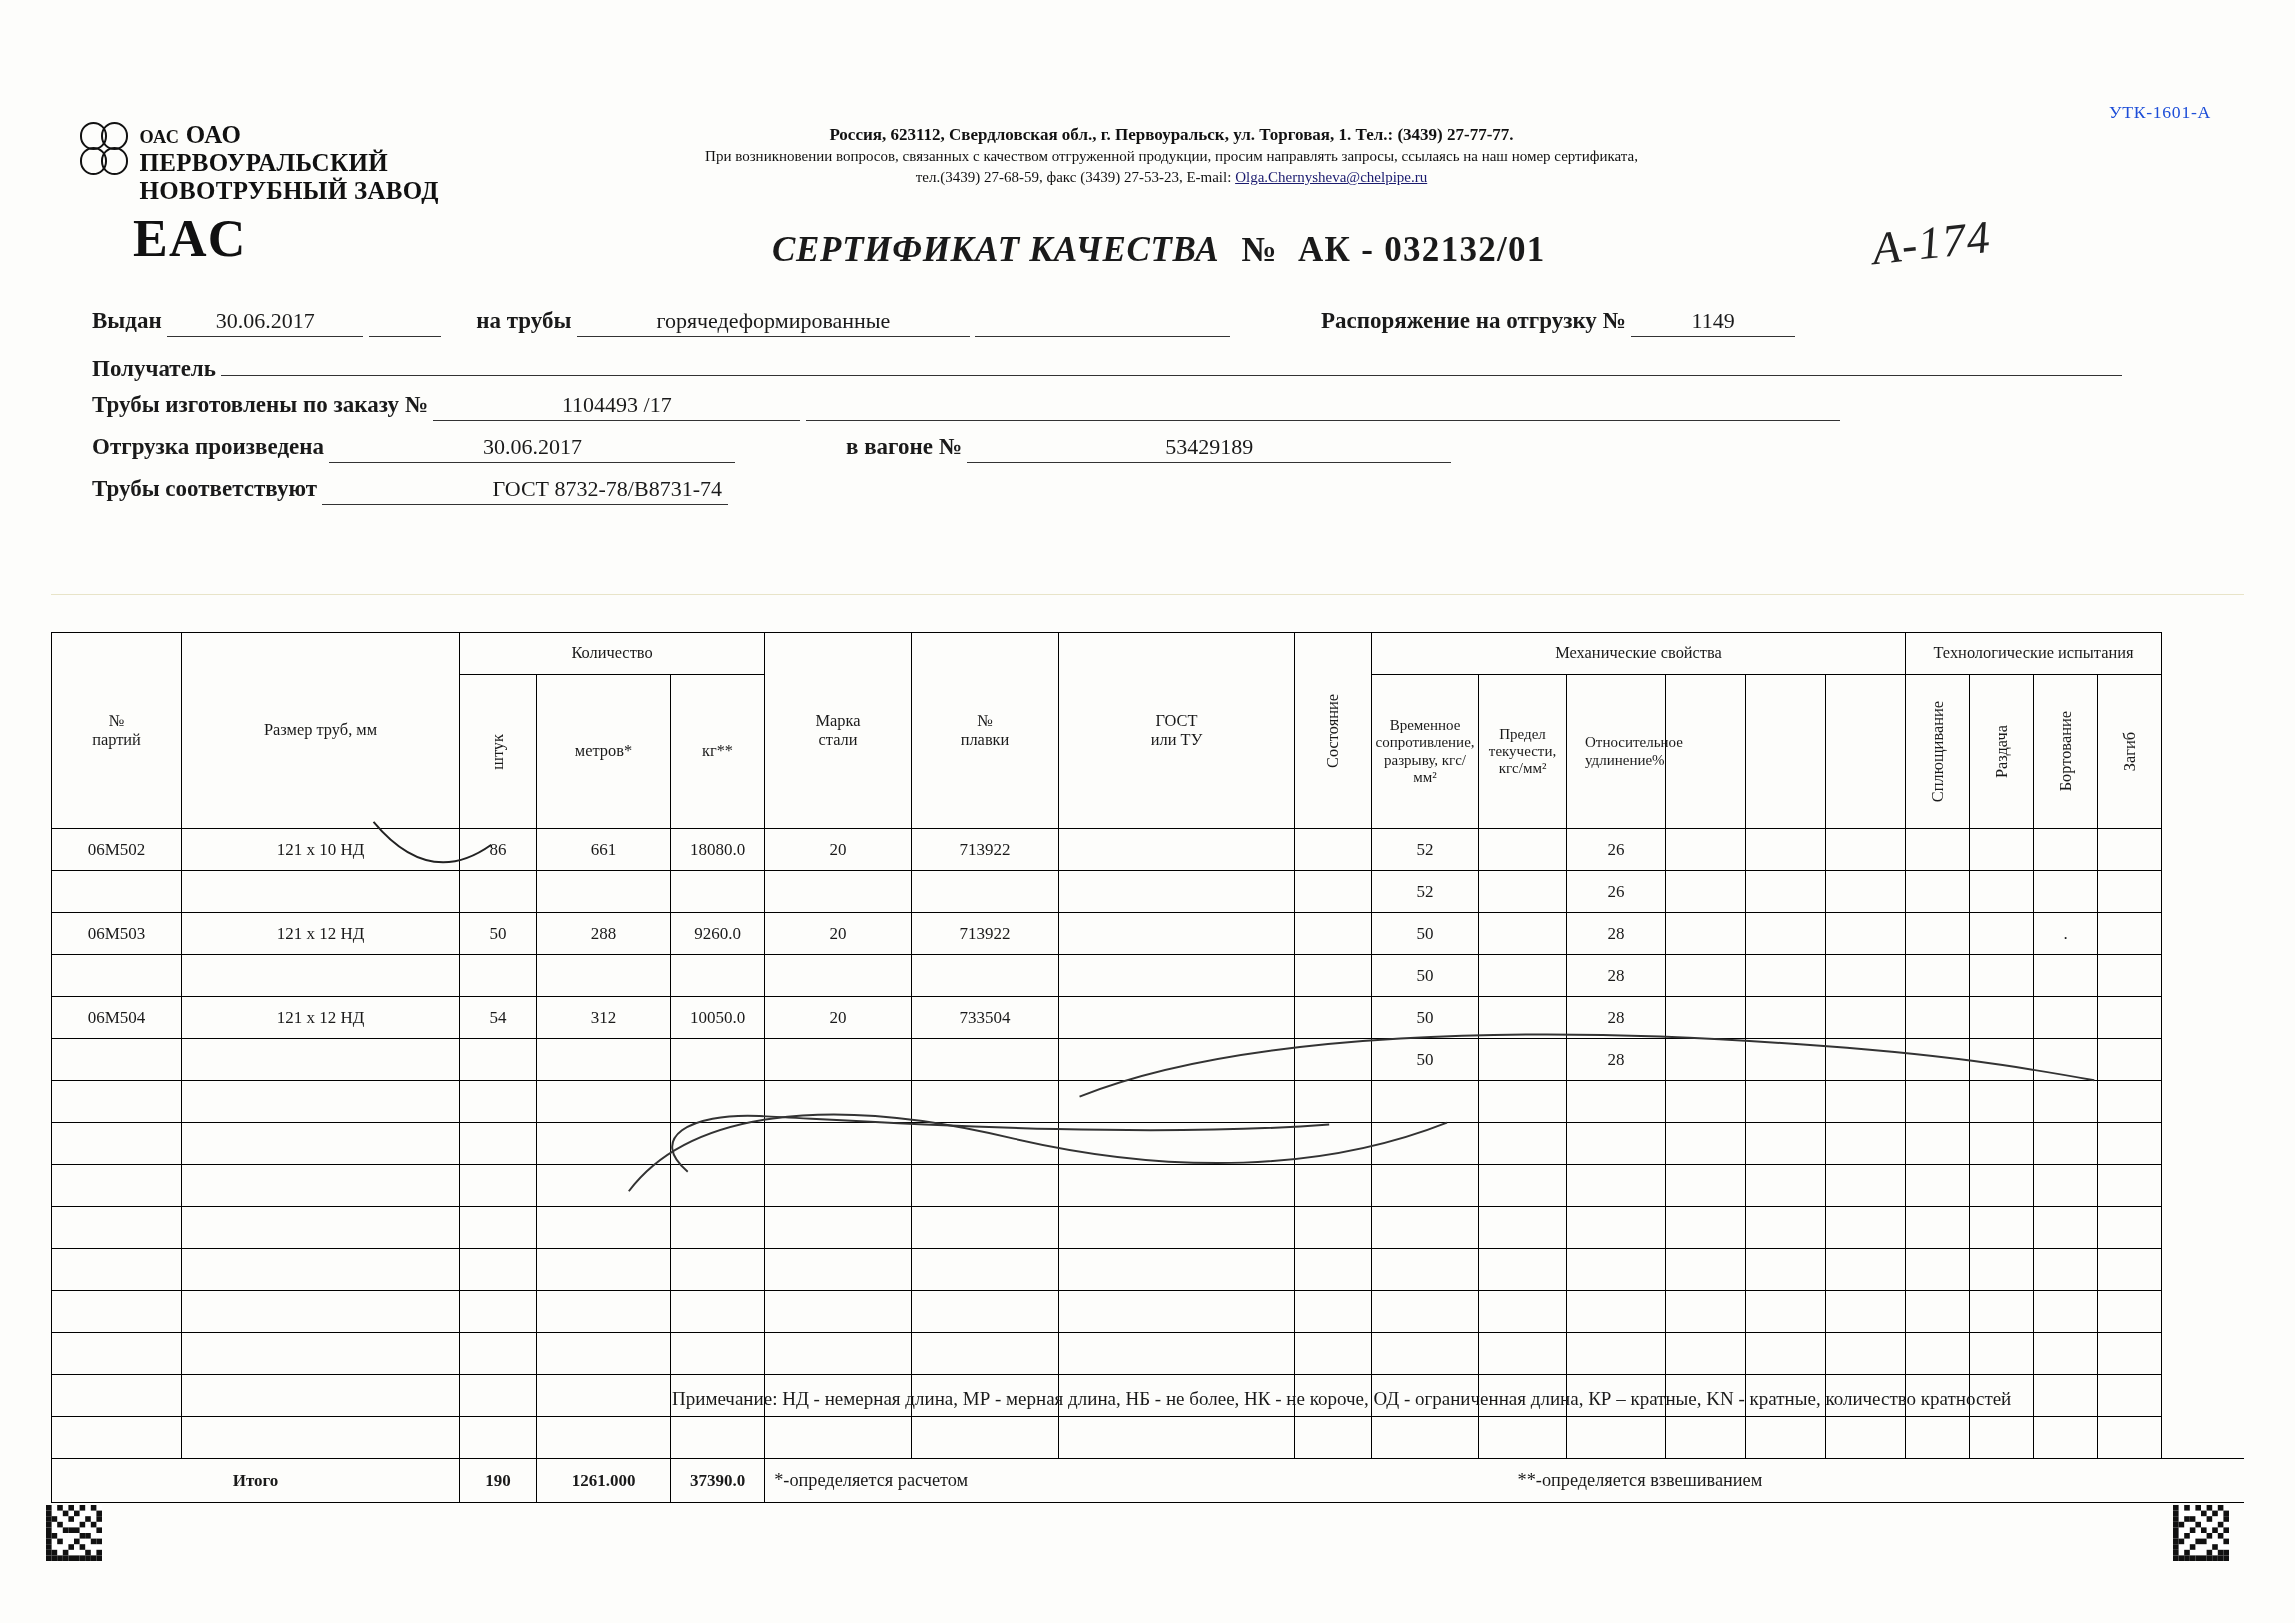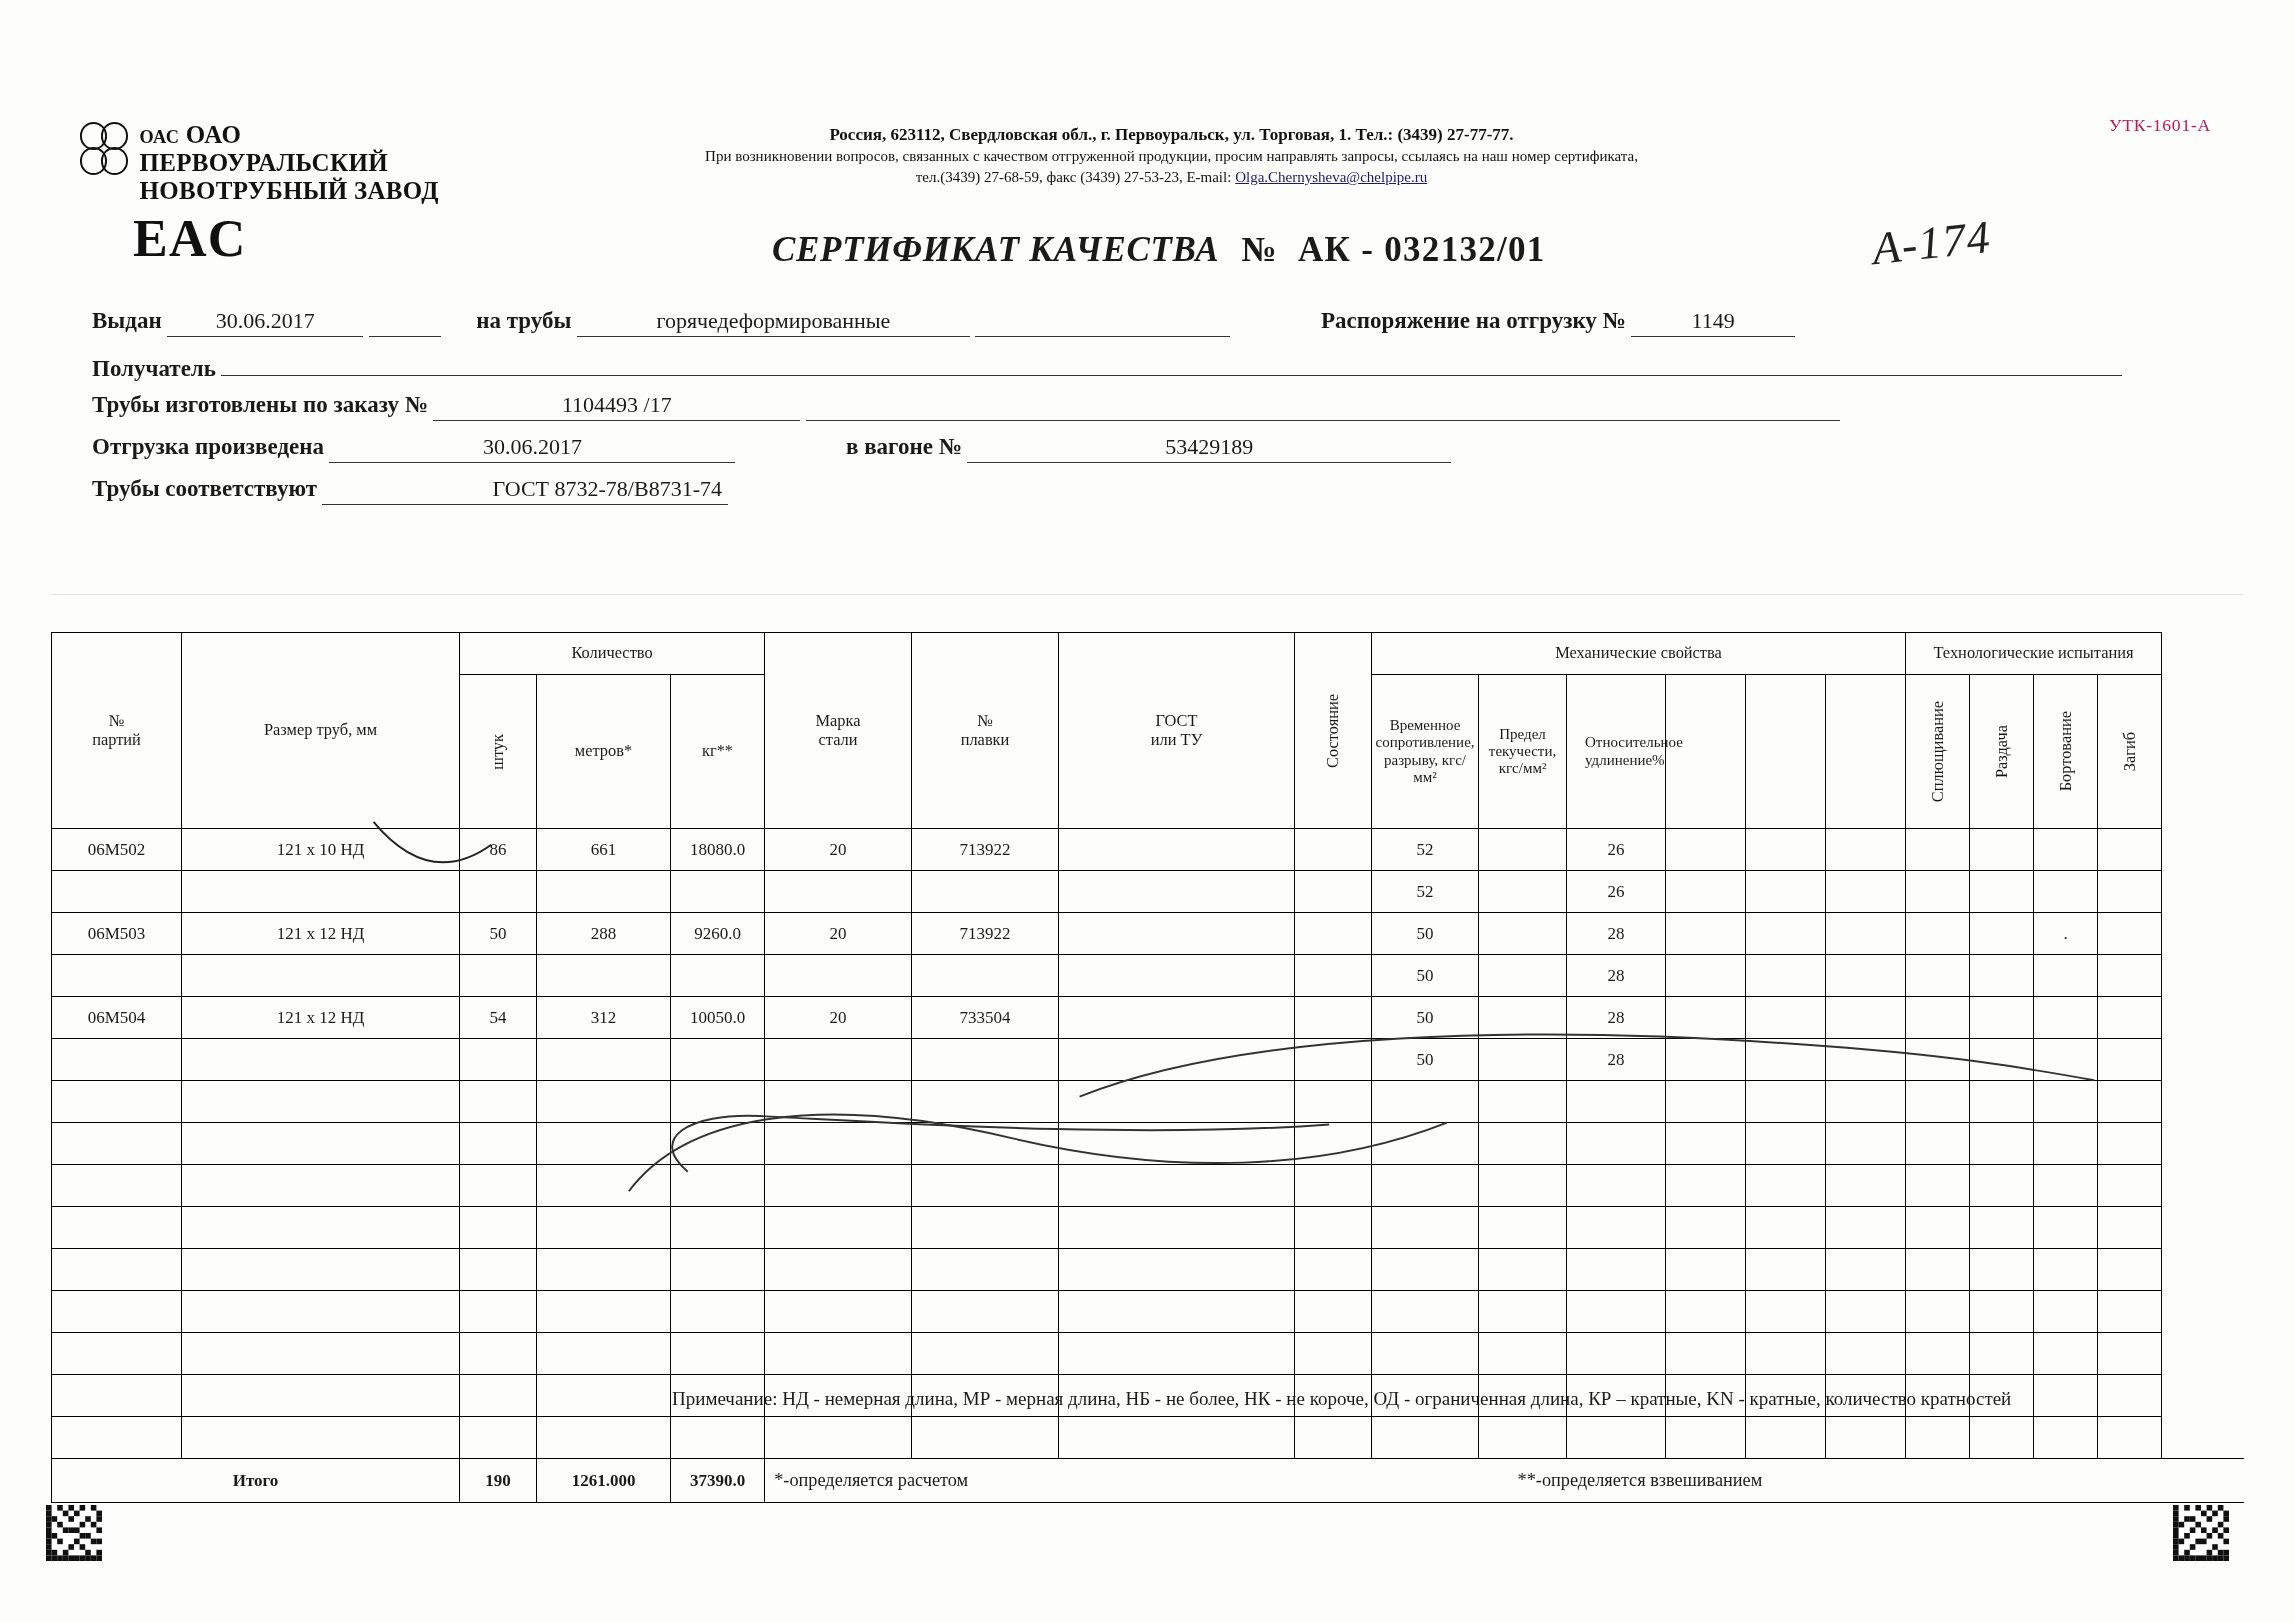--- a/index.html
+++ b/index.html
@@ -82,24 +82,24 @@
   .addr-line1 { font-weight: bold; font-size: 17px; }
   .addr-small { font-size: 15px; }
   .addr-small a, .mail {
     color: #1a1a6e;
     text-decoration: underline;
   }
 
   .doc-code {
     position: absolute;
     right: 84px;
-    top: 115px;
+    top: 102px;
     font-size: 17.7px;
     letter-spacing: 0.7px;
-    color: #be185d;
+    color: #1d4ed8;
   }
 
   .title-line {
     position: absolute;
     left: 772px;
     top: 230px;
     font-size: 35px;
     font-weight: bold;
     font-style: italic;
     letter-spacing: 0.7px;

